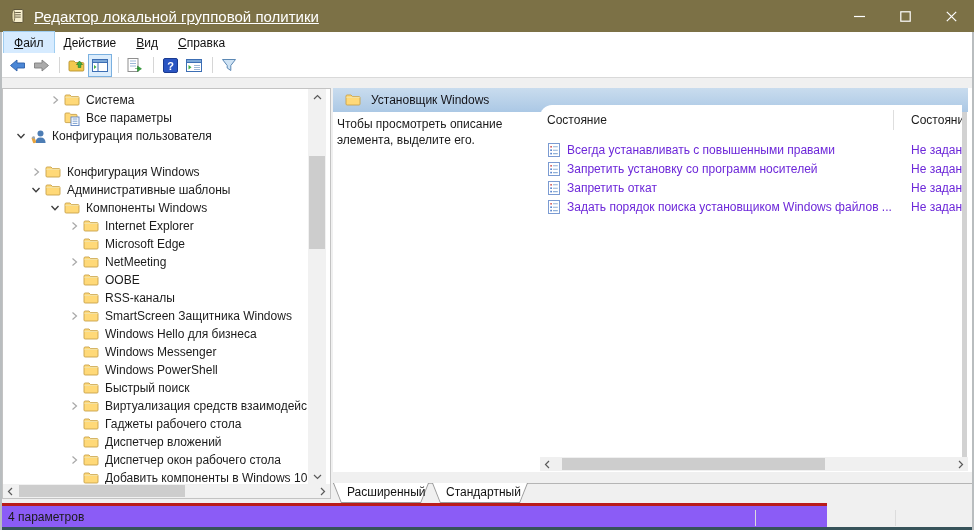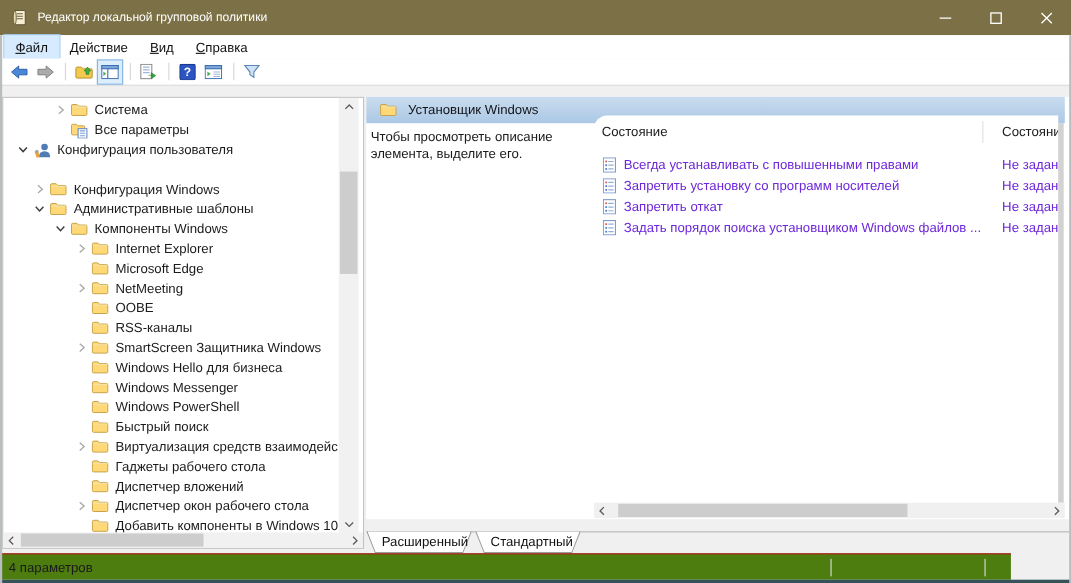--- a/index.html
+++ b/index.html
@@ -2,21 +2,21 @@
 <html><head>
 <meta charset="utf-8">
 <style>
   * { margin:0; padding:0; box-sizing:border-box; }
   html,body { width:974px; height:530px; font-family:"Liberation Sans", sans-serif; }
   .window { position:relative; width:974px; height:530px; background:#f0f0f0; overflow:hidden; }
 
   
   .titlebar { position:absolute; left:0; top:0; width:974px; height:32px; background:#7c7146; display:flex; align-items:center; }
   .app-icon { margin-left:10px; width:16px; height:16px; flex:0 0 16px; }
-  .title-text { margin-left:8px; color:#ffffff; font-size:11px; }
+  .title-text { margin-left:8px; color:#ffffff; font-size:15px;text-decoration:underline; }
   .win-controls { position:absolute; right:0; top:0; height:32px; display:flex; }
   .wbtn { width:46px; height:32px; display:flex; align-items:center; justify-content:center; color:#fff; }
 
   
   .menubar { position:absolute; left:0; top:32px; width:974px; height:21px; background:#ffffff; display:flex; align-items:stretch; padding-left:4px; }
   .mi { font-size:12px; color:#111; padding:3px 10px 2px 10px; display:flex; align-items:center; }
   .mi.hl { background:#d6ebff; outline:1px solid #9fcdf0; }
   .mi u { text-decoration:underline; }
 
   
@@ -57,21 +57,21 @@
 
   
   .tabline { position:absolute; left:333px; top:483px; width:641px; height:1px; background:#b5b5b5; }
   .tabstrip { position:absolute; left:333px; top:483px; height:20px; display:flex; }
   .tab { position:relative; height:20px; margin-right:3px; }
   .tab .t-out { position:absolute; inset:0; background:#9a9a9a; clip-path:polygon(0 0,100% 0,calc(100% - 8px) 100%,8px 100%); }
   .tab .t-in { position:absolute; left:1px; right:1px; top:0; bottom:1px; background:#ffffff; clip-path:polygon(0 0,100% 0,calc(100% - 7.5px) 100%,7.5px 100%); }
   .tab .t-label { position:relative; display:block; text-align:center; font-size:12px; color:#111; line-height:19px; padding:0 14px; }
 
   
-  .statusbar { position:absolute; left:0; top:503px; width:919px; height:24px; background:#4d7c0f; border-top:1px solid #b91c1c; display:flex; align-items:center; }
+  .statusbar { position:absolute; left:0; top:503px; width:827px; height:24px; background:#8b5cf6; border-top:3px solid #b91c1c; display:flex; align-items:center; }
   .status-text { margin-left:8px; font-size:12px; color:#1b1b1b; }
   .ssep { position:absolute; top:4px; width:1px; height:16px; background:#dcdcdc; }
   .bottom-strip { position:absolute; left:0; top:527px; width:974px; height:3px; background:#37535a; }
   .side-border { position:absolute; top:32px; width:2px; height:498px; background:#b9bdbf; }
 </style>
 </head>
 <body>
 
 <svg width="0" height="0" style="position:absolute">
   <defs>

